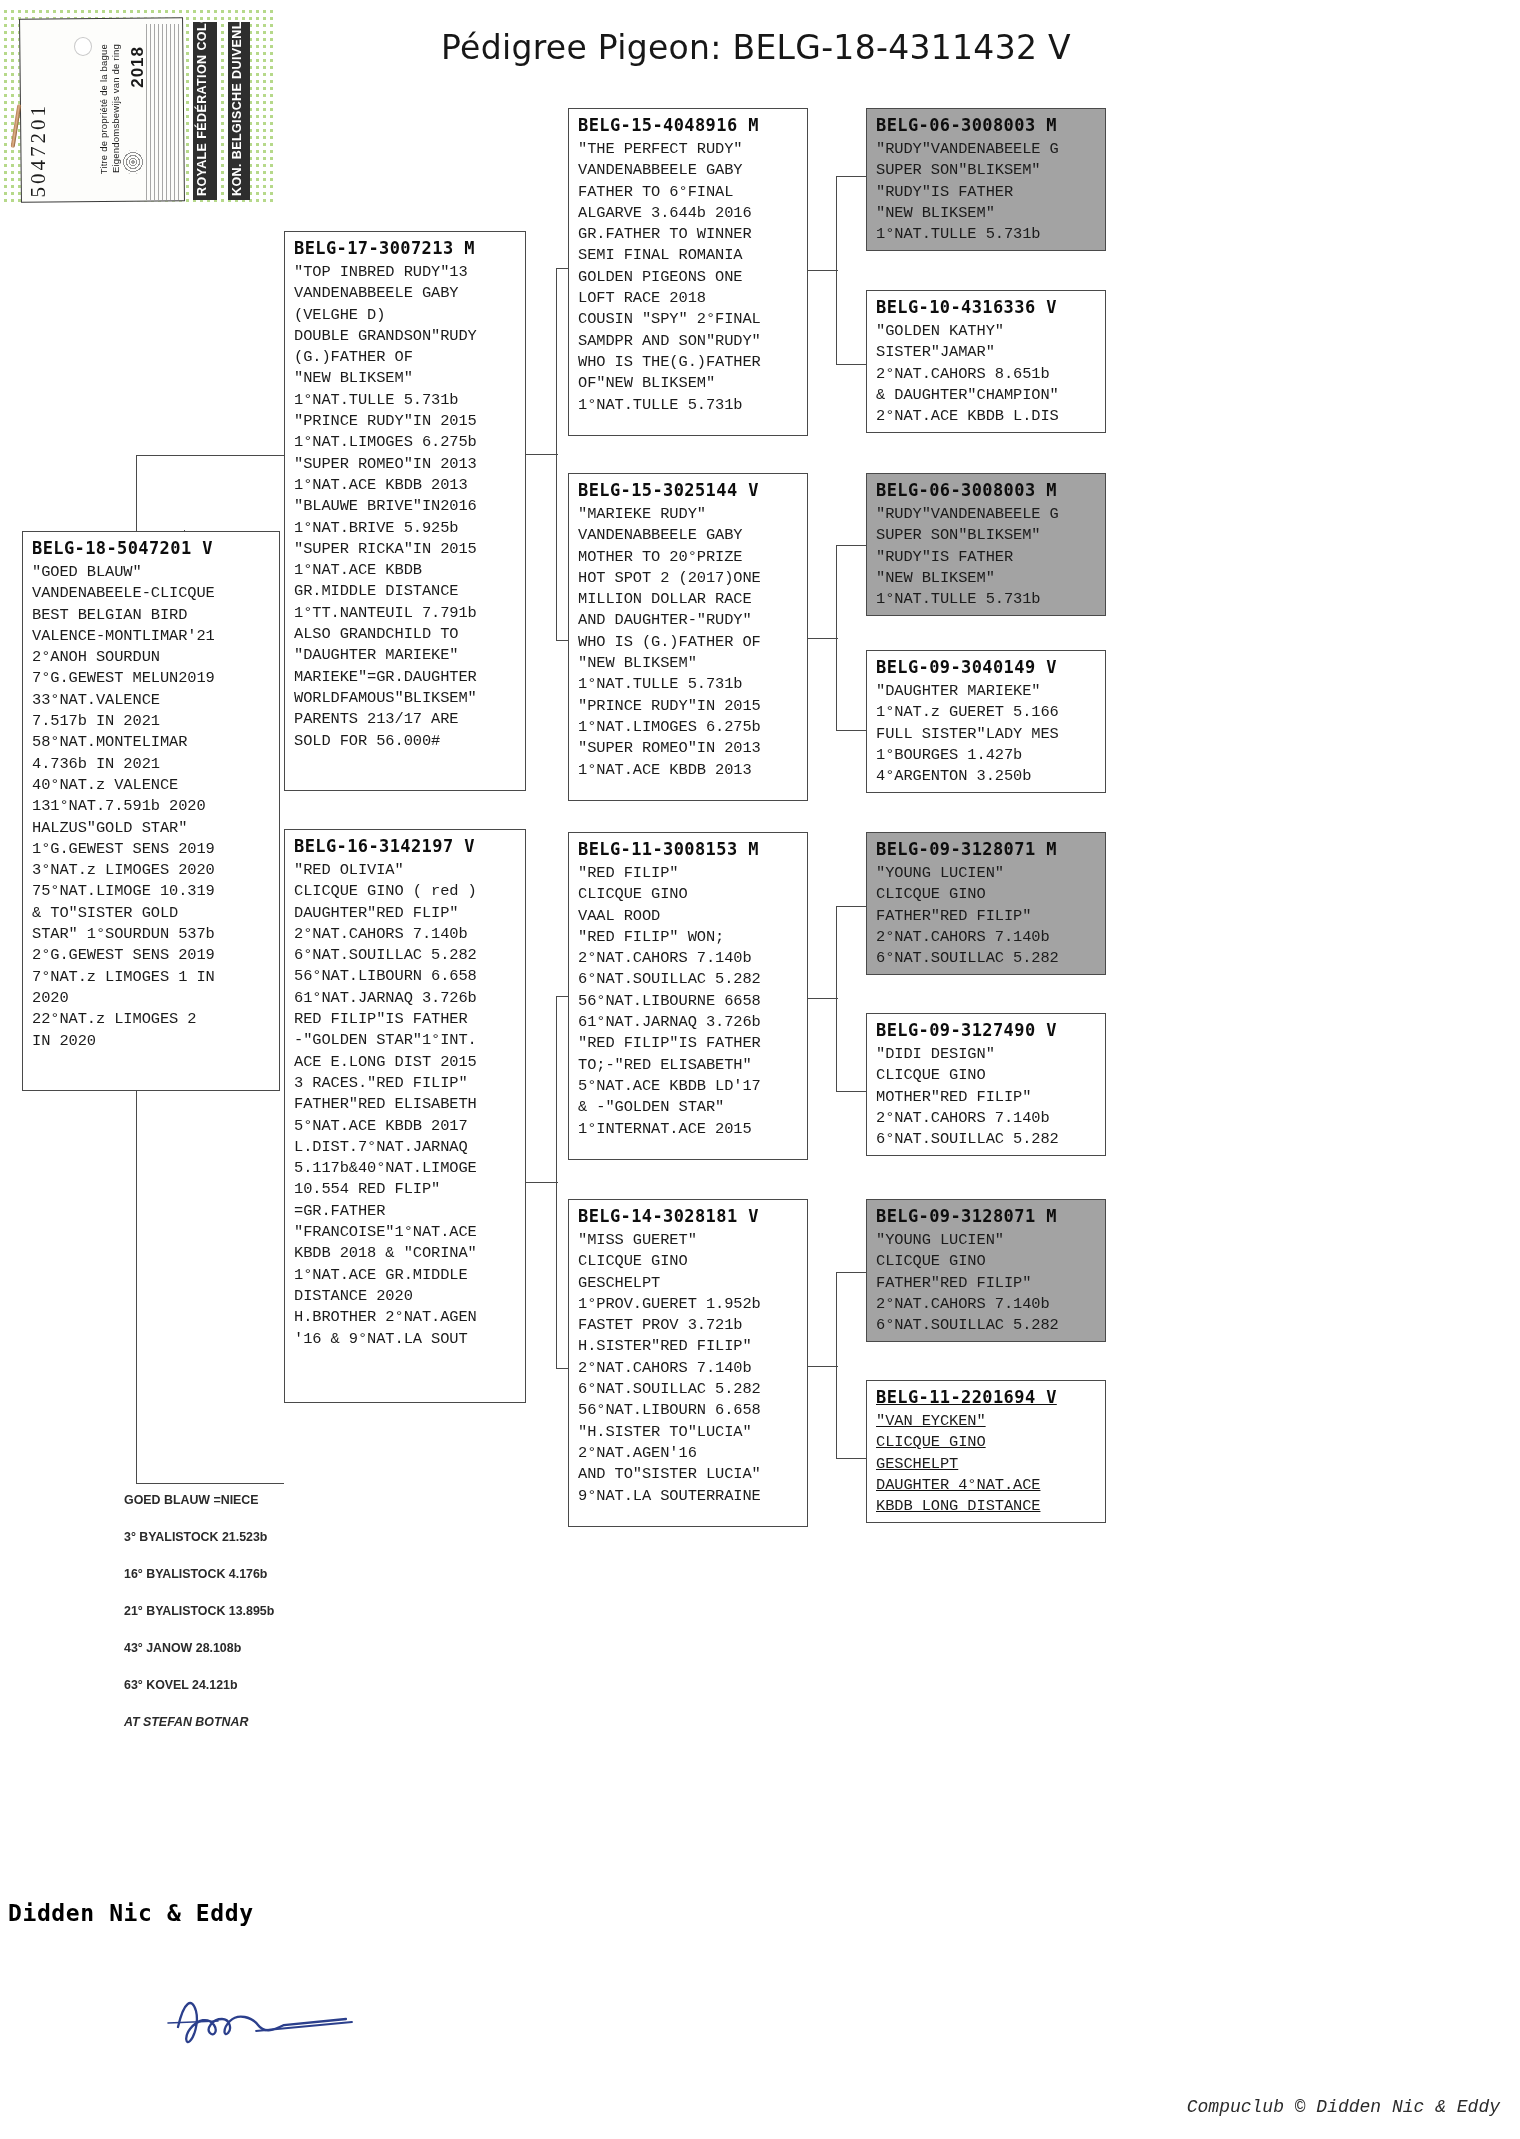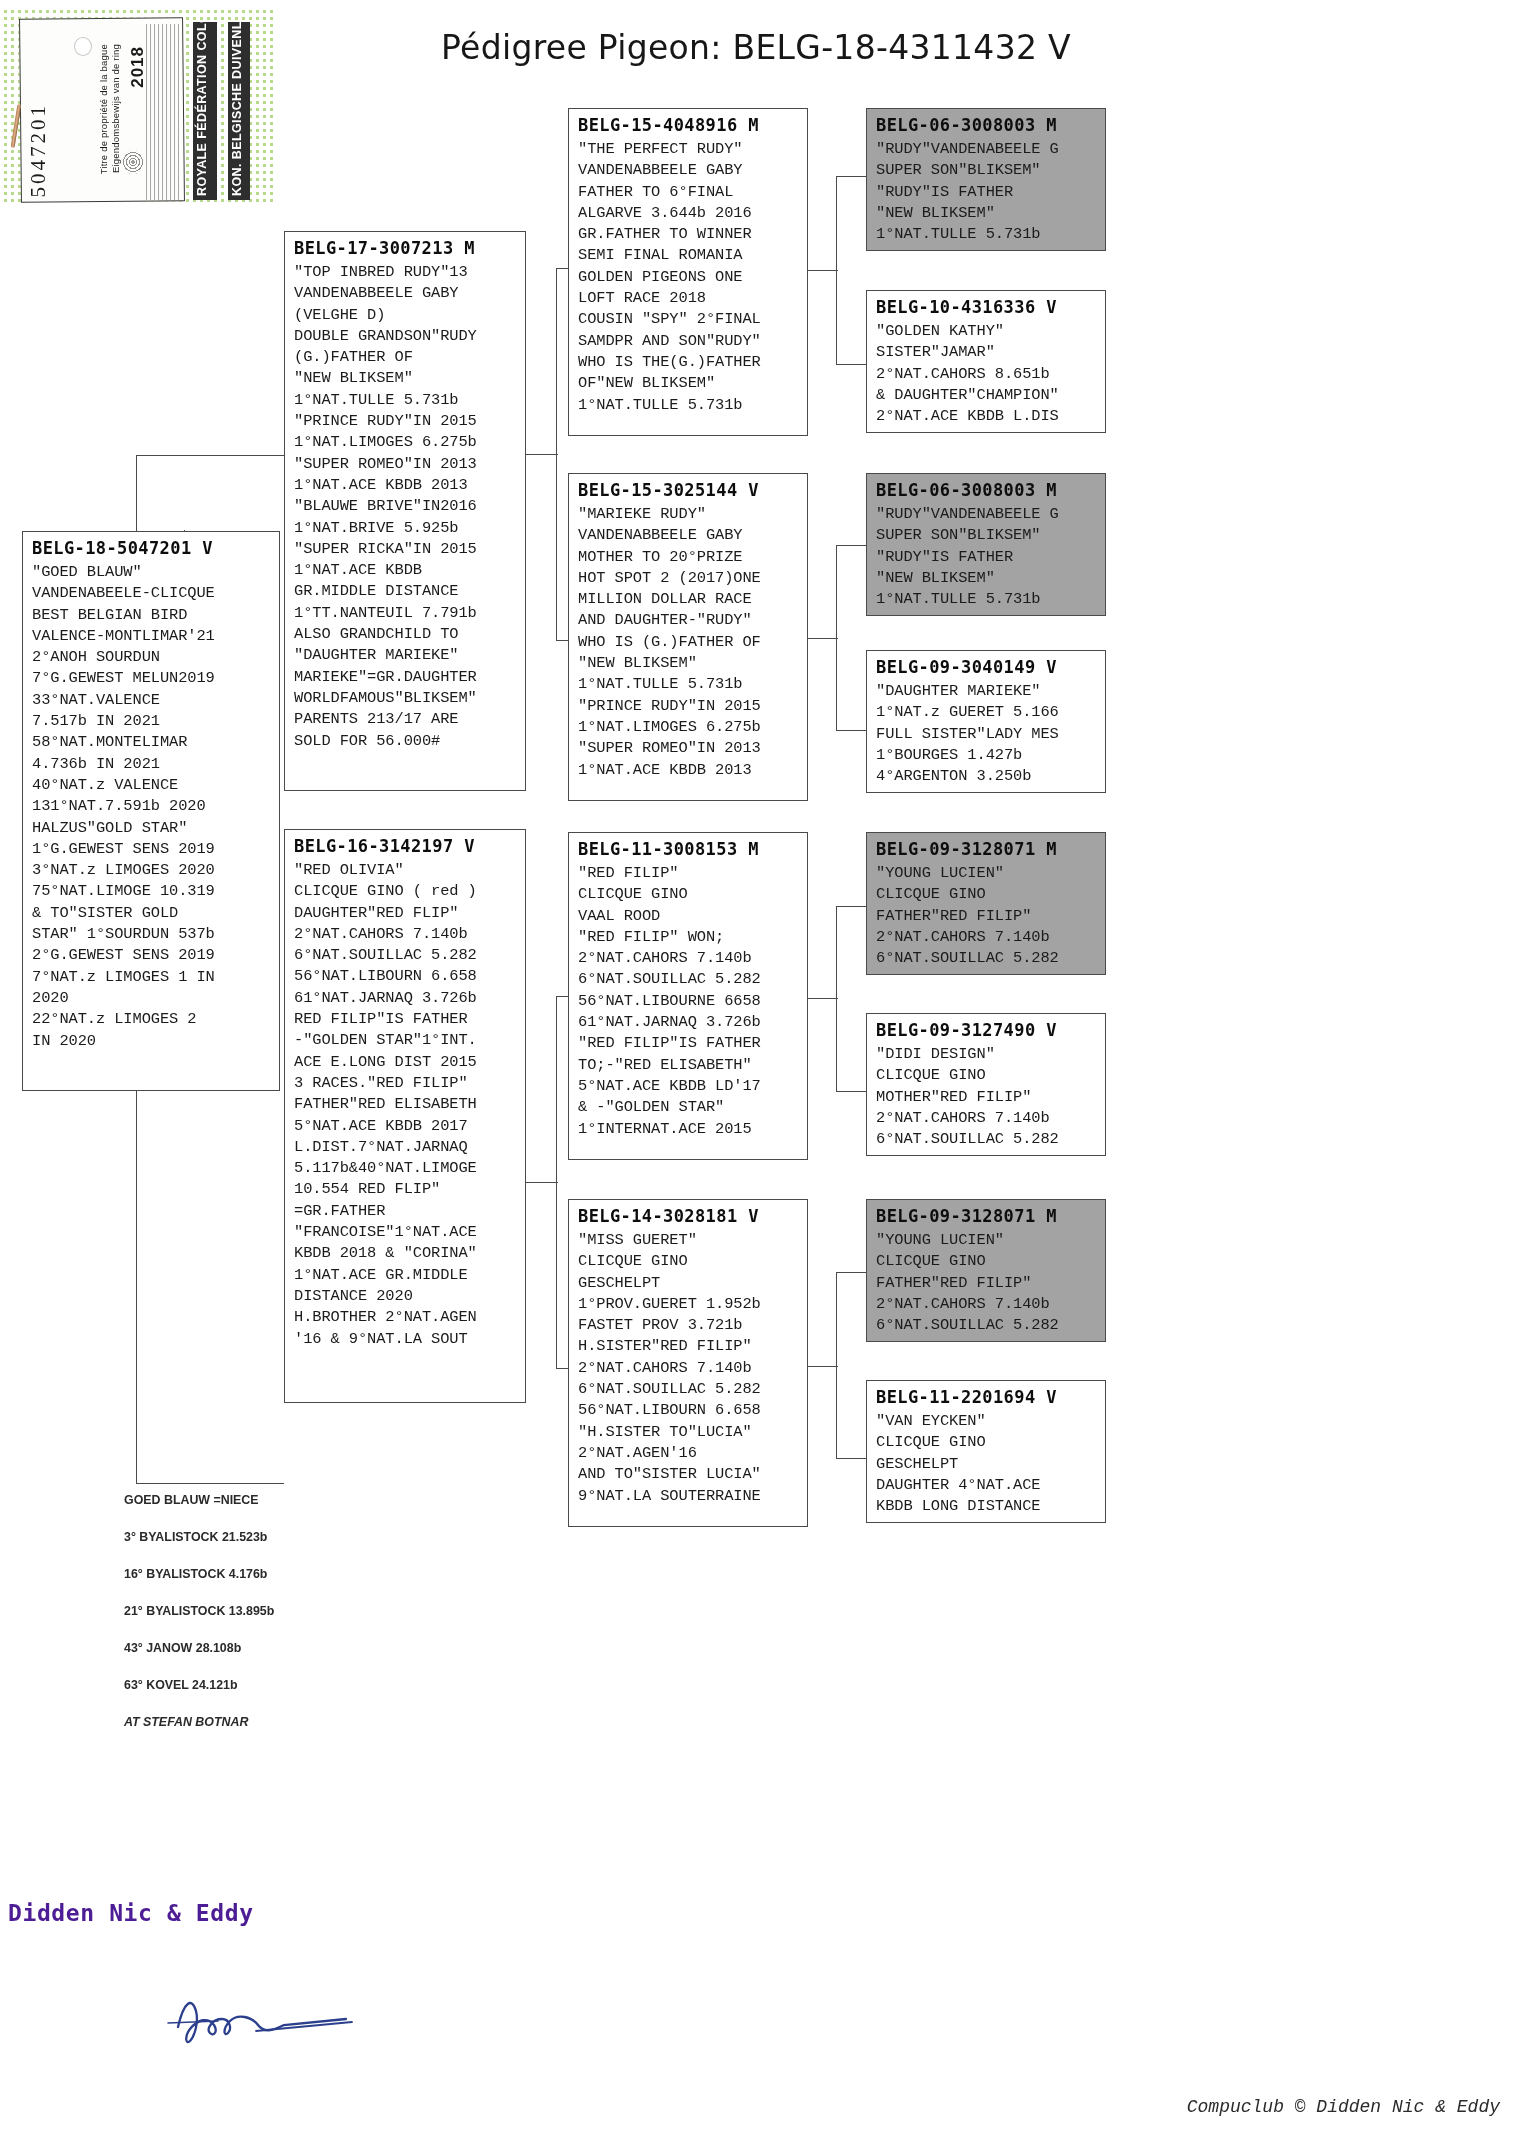--- a/index.html
+++ b/index.html
@@ -115,21 +115,21 @@
     font-family:"Liberation Sans","DejaVu Sans",sans-serif;
     font-size:12.4px;font-weight:bold;color:#2a2a2a;line-height:37px;
   }
   #hand-notes div{white-space:nowrap;}
   #hand-notes .italic{font-style:italic;font-weight:bold;}
 
   
   #breeder-name{
     position:absolute;left:8px;top:1900px;
     font-family:"DejaVu Sans Mono","Liberation Mono",monospace;
-    font-weight:bold;font-size:23px;letter-spacing:.6px;color:#4c1d95;
+    font-weight:bold;font-size:23px;letter-spacing:.6px;color:#000000;
     white-space:nowrap;
   }
   #signature{position:absolute;left:160px;top:1975px;width:200px;height:90px;}
   #footer{
     position:absolute;right:20px;top:2097px;
     font-family:"Liberation Mono","DejaVu Sans Mono",monospace;
     font-style:italic;font-size:18px;color:#2b2b2b;white-space:nowrap;
   }
 </style>
 </head>
@@ -251,21 +251,21 @@
 <div class="pbox" id="box-ggp6" style="left:866px;top:1013px;width:240px;height:143px;">
   <div class="ring">BELG-09-3127490 V</div>
   <div class="lines"><div>"DIDI DESIGN"</div><div>CLICQUE GINO</div><div>MOTHER"RED FILIP"</div><div>2°NAT.CAHORS 7.140b</div><div>6°NAT.SOUILLAC 5.282</div></div>
 </div>
 
 <div class="pbox yellow" id="box-ggp7" style="left:866px;top:1199px;width:240px;height:143px;">
   <div class="ring">BELG-09-3128071 M</div>
   <div class="lines"><div>"YOUNG LUCIEN"</div><div>CLICQUE GINO</div><div>FATHER"RED FILIP"</div><div>2°NAT.CAHORS 7.140b</div><div>6°NAT.SOUILLAC 5.282</div></div>
 </div>
 
-<div class="pbox" id="box-ggp8" style="left:866px;top:1380px;width:240px;height:143px;">
+<div class="pbox" id="box-ggp8" style="left:866px;top:1380px;width:240px;height:143px;text-decoration:underline;">
   <div class="ring">BELG-11-2201694 V</div>
   <div class="lines"><div>"VAN EYCKEN"</div><div>CLICQUE GINO</div><div>GESCHELPT</div><div>DAUGHTER 4°NAT.ACE</div><div>KBDB LONG DISTANCE</div></div>
 </div>
 
 <div id="hand-notes">
     <div>GOED BLAUW =NIECE</div>
     <div>3° BYALISTOCK 21.523b</div>
     <div>16° BYALISTOCK 4.176b</div>
     <div>21° BYALISTOCK 13.895b</div>
     <div>43° JANOW 28.108b</div>

